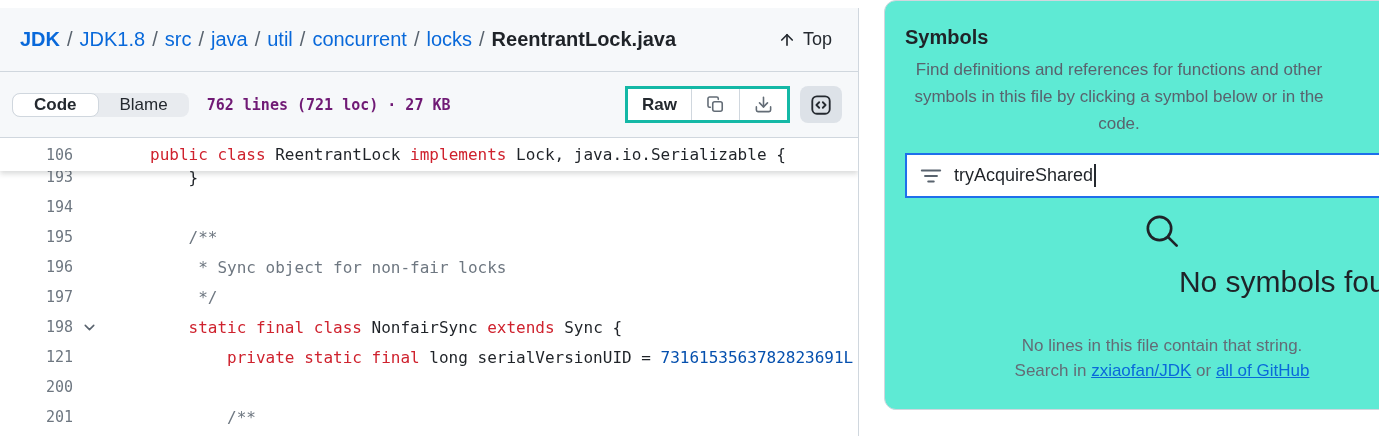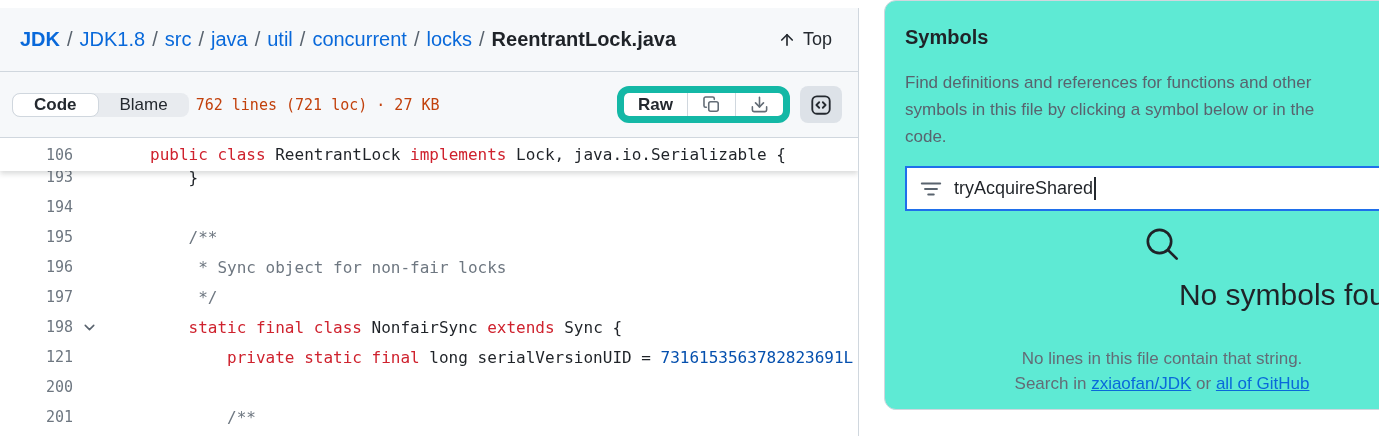--- a/index.html
+++ b/index.html
@@ -20,23 +20,23 @@
   .bc-current { color: #1f2328; font-weight: 600; }
   .top-link { margin-left: auto; display: flex; align-items: center; gap: 7px;
     color: #24292f; font-size: 18px; text-decoration: none; cursor: pointer; }
 
   .toolbar { height: 66px; background: #f6f8fa; border-bottom: 1px solid #d0d7de;
     display: flex; align-items: center; padding: 0 16px 0 12px; }
   .seg { display: flex; align-items: stretch; background: #e8ebef; border-radius: 8px; height: 24px; }
   .tab { border: none; background: transparent; font-family: inherit; font-size: 17px;
     color: #24292f; padding: 0 21px; border-radius: 8px; cursor: pointer; }
   .tab.active { background: #ffffff; border: 1px solid #d0d7de; font-weight: 600; }
-  .file-meta { margin-left: 7px; font-family: "DejaVu Sans Mono", monospace;
-    font-size: 15px; color: #c2410c; }
-  .raw-group { margin-left: auto; display: flex; border: 7px solid #14b8a6; border-radius: 12px;
+  .file-meta { margin-left: 18px; font-family: "DejaVu Sans Mono", monospace;
+    font-size: 15px; color: #701a75; font-weight: bold; }
+  .raw-group { margin-left: auto; display: flex; border: 3px solid #14b8a6; border-radius: 0;
     overflow: hidden; background: #0f766e; height: 37px; }
   .raw-seg { display: flex; align-items: center; justify-content: center; padding: 0 14px;
     border-left: 1px solid #d0d7de; background: #fff; cursor: pointer; border-top:none; border-bottom:none; border-right:none; font-family: inherit; }
   .raw-seg:first-child { border-left: none; }
   .raw-label { font-size: 17px; font-weight: 600; color: #24292f; }
   .toggle-btn { margin-left: 10px; width: 42px; height: 37px; border: none; border-radius: 8px;
     background: #dde2e8; display: flex; align-items: center; justify-content: center; cursor: pointer; }
 
   .code-area { position: relative; height: 305px; background: #fff; overflow: hidden; }
   .code-rows { position: absolute; left: 0; right: 0; top: 24px; }
@@ -53,21 +53,21 @@
     box-shadow: 0 3px 5px rgba(31,35,40,0.16); z-index: 5; }
   .sticky-line .code-row { height: 33px; }
 
   
   .panel { position: absolute; left: 884px; top: 0; width: 556px; height: 410px;
     background: #5eead4; border: 1px solid #d0d7de; border-radius: 12px; }
   .panel-inner { position: relative; padding: 25px 20px 0 20px; }
   .panel-title { font-size: 20px; font-weight: 600; color: #1f2328; }
   .panel-close { position: absolute; top: 24px; right: 16px; background: none; border: none;
     cursor: pointer; width: 24px; height: 24px; display:flex; align-items:center; justify-content:center; }
-  .panel-desc { margin-top: 20px; font-size: 17px; line-height: 27px; color: #59636e; width: 428px; }
+  .panel-desc { margin-top: 7px; font-size: 17px; line-height: 27px; color: #59636e; width: 428px; text-align: center; }
   .sym-input { margin-top: 16px; height: 45px; border: 2px solid #1f6feb; border-radius: 0;
     background: #fff; display: flex; align-items: center; padding: 0 10px 0 13px; cursor: text; }
   .sym-input .q { margin-left: 12px; font-size: 18px; color: #1f2328; }
   .caret { display: inline-block; width: 2px; height: 23px; background: #24292f; vertical-align: middle; margin-left: 1px; }
   .clear-btn { margin-left: auto; border: none; background: none; cursor: pointer;
     display: flex; align-items: center; justify-content: center; }
   .blankslate { text-align: center; margin-top: 13px; }
   .empty-title { font-size: 30px; font-weight: 400; color: #1f2328; margin-top: 10px; text-align: right; }
   .empty-hint { margin-top: 37px; font-size: 17px; color: #636c76; }
   .search-in { margin-top: 5px; font-size: 17px; color: #636c76; }

